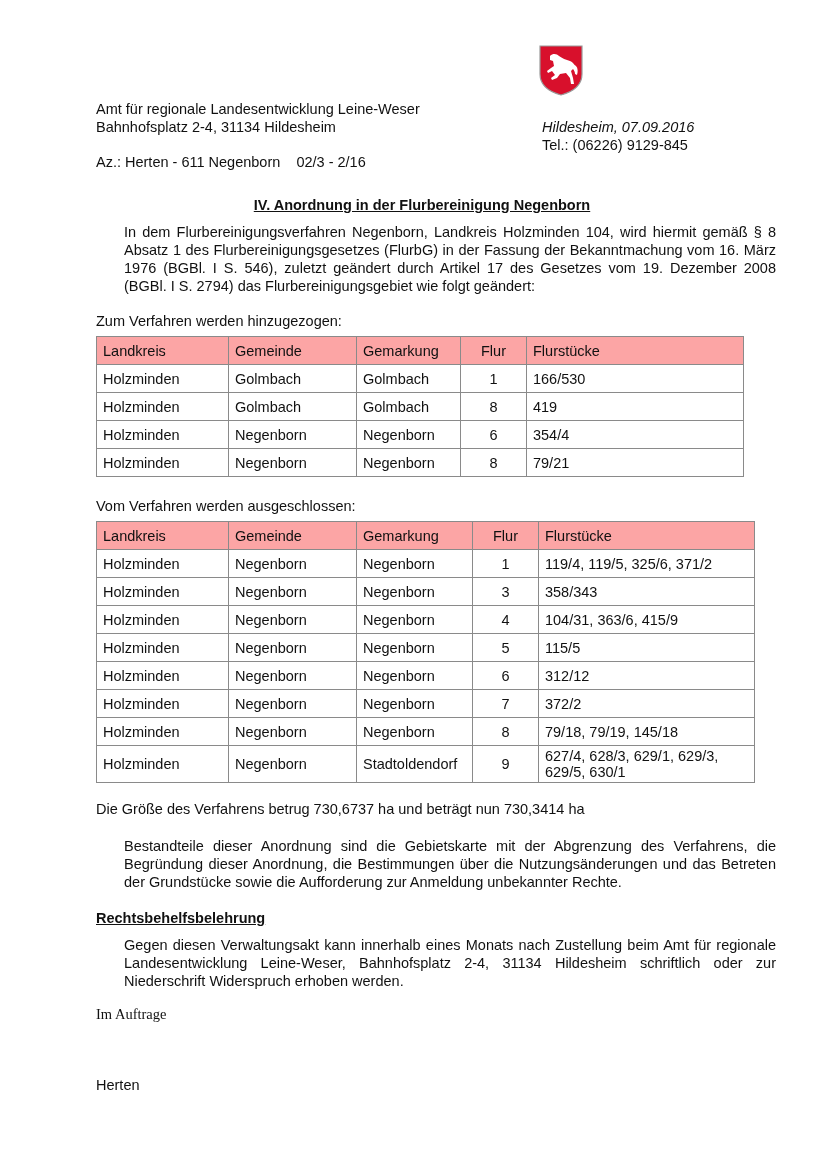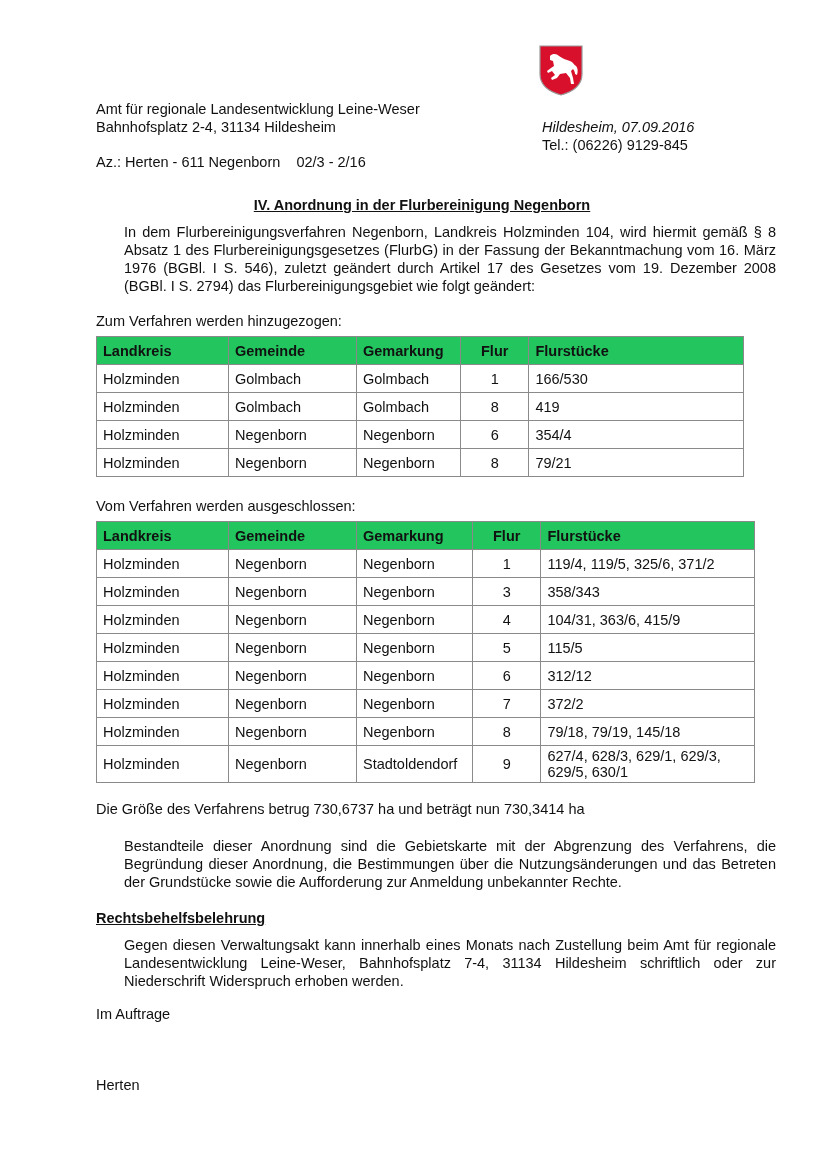--- a/index.html
+++ b/index.html
@@ -5,21 +5,21 @@
   html, body { margin: 0; padding: 0; background: #ffffff; }
   body { width: 826px; height: 1169px; position: relative; overflow: hidden;
          font-family: "Liberation Sans", sans-serif; color: #111; font-size: 14.5px; }
   .abs { position: absolute; white-space: nowrap; line-height: 18px; }
   .logo { position: absolute; left: 538px; top: 44px; width: 46px; height: 52px; }
   .title { position: absolute; left: 96px; width: 652px; top: 196px; text-align: center;
            font-weight: bold; text-decoration: underline; line-height: 18px; }
   .para { position: absolute; left: 96px; width: 652px; text-align: justify; line-height: 18px; margin-left: 28px; }
   table { position: absolute; border-collapse: collapse; font-size: 14.5px; }
   th, td { border: 1px solid #8a8a8a; padding: 0 6px; text-align: left; height: 27px; }
-  th { background: #22c55e; font-weight: bold; }
+  th { background: #fca5a5; font-weight: normal; }
   td.num, th.num { text-align: center; padding: 0 20px; }
   td.wrap { white-space: normal; line-height: 16px; }
   .heading2 { position: absolute; left: 96px; top: 909px; font-weight: bold; text-decoration: underline; line-height: 18px; }
 </style>
 </head>
 <body>
 
 <svg class="logo" viewBox="0 0 46 52">
   <path d="M2 2 H44 V30 C44 42 34 48 23 51 C12 48 2 42 2 30 Z" fill="#d8102c" stroke="#9a9a9a" stroke-width="1.2"></path>
   <path d="M12 12 C15 9 19 10 21 12 C24 14 28 16 32 17 C35 18 36 21 38 22 C40 24 40 28 39 31 L37 30 C37 28 36 26 35 25 L33 27 L35 34 L36 40 L33 40 L32 34 L28 29 L22 30 L19 34 L14 36 L13 34 L17 31 L14 27 L10 29 L9 27 L13 24 L16 22 L15 17 L12 16 Z" fill="#ffffff"></path>
@@ -161,16 +161,16 @@
       <td class="wrap">627/4, 628/3, 629/1, 629/3, 629/5, 630/1</td>
     </tr>
   </tbody>
 </table>
 
 <div class="abs" style="left:96px;top:800px;">Die Größe des Verfahrens betrug 730,6737 ha und beträgt nun 730,3414 ha</div>
 
 <div class="para" style="top:837px;">Bestandteile dieser Anordnung sind die Gebietskarte mit der Abgrenzung des Verfahrens, die Begründung dieser Anordnung, die Bestimmungen über die Nutzungsänderungen und das Betreten der Grundstücke sowie die Aufforderung zur Anmeldung unbekannter Rechte.</div>
 
 <div class="heading2">Rechtsbehelfsbelehrung</div>
-<div class="para" style="top:936px;">Gegen diesen Verwaltungsakt kann innerhalb eines Monats nach Zustellung beim Amt für regionale Landesentwicklung Leine-Weser, Bahnhofsplatz 7-4, 31134 Hildesheim schriftlich oder zur Niederschrift Widerspruch erhoben werden.</div>
+<div class="para" style="top:936px;">Gegen diesen Verwaltungsakt kann innerhalb eines Monats nach Zustellung beim Amt für regionale Landesentwicklung Leine-Weser, Bahnhofsplatz 2-4, 31134 Hildesheim schriftlich oder zur Niederschrift Widerspruch erhoben werden.</div>
 
-<div class="abs" style="left:96px;top:1005px;">Im Auftrage</div>
+<div class="abs" style="left:96px;top:1005px;font-family:Liberation Serif, serif;">Im Auftrage</div>
 <div class="abs" style="left:96px;top:1076px;">Herten</div>
 
 </body></html>

